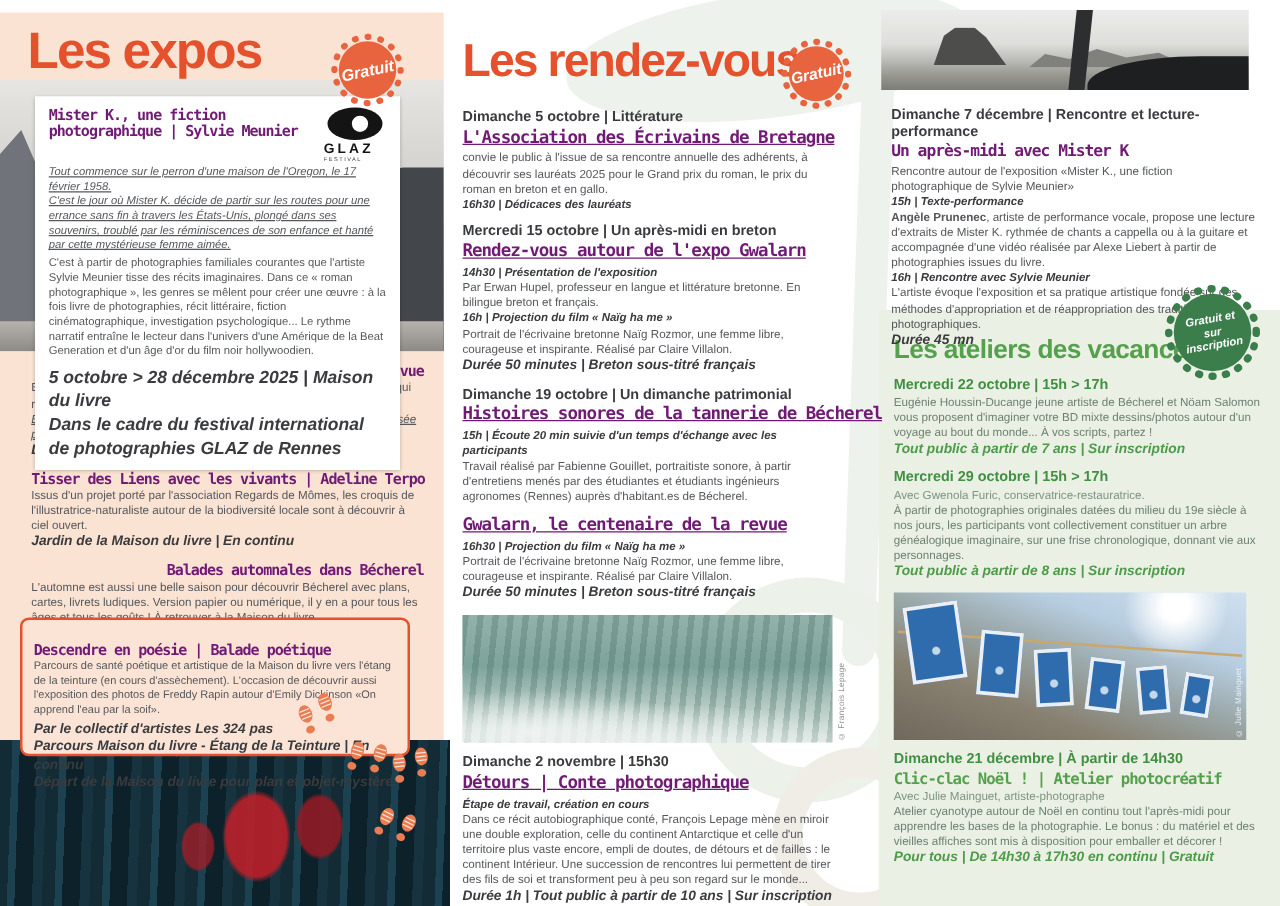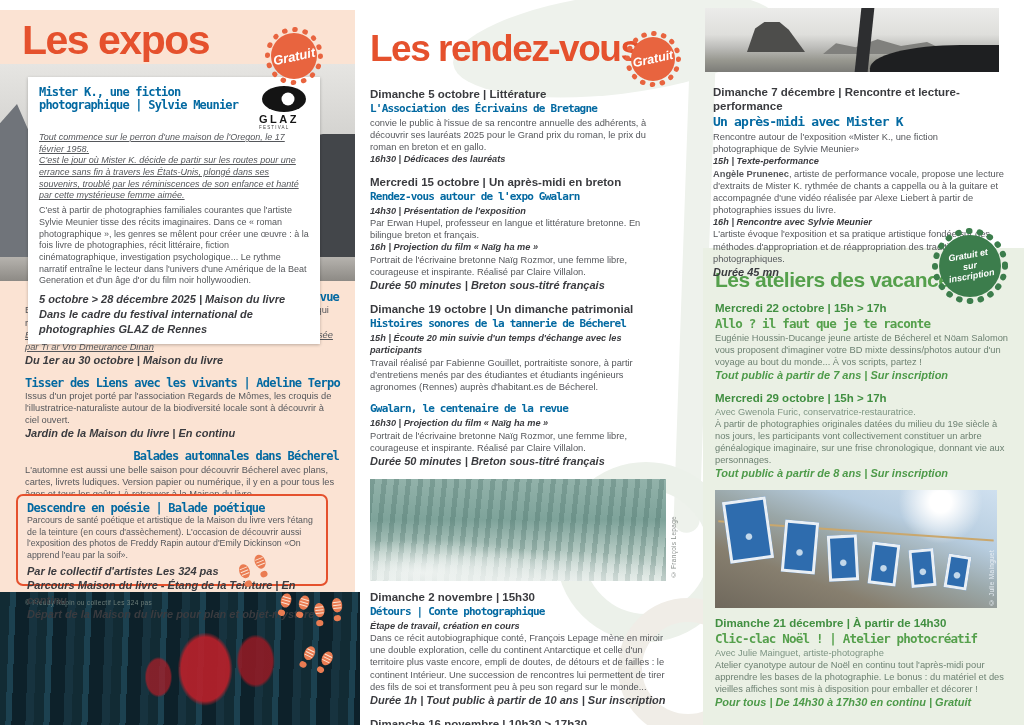--- a/index.html
+++ b/index.html
@@ -6,21 +6,21 @@
   #page{position:relative;width:1024px;height:725px;background:#ffffff;overflow:hidden;
         font-family:"Liberation Sans",sans-serif;}
   
   .wm{position:absolute;z-index:0;}
   .wm1{left:452px;top:-6px;width:330px;height:100px;background:#eef2ec;border-radius:50%;transform:rotate(-7deg);}
   .wm2{left:682px;top:28px;width:26px;height:505px;background:#eef2ec;border-radius:14px;transform:rotate(2deg);}
   .wm3{left:556px;top:462px;width:180px;height:180px;border:28px solid #ecf1ea;border-radius:50%;box-sizing:border-box;}
   .wm4{left:618px;top:598px;width:140px;height:140px;border:24px solid #f0ede7;border-radius:50%;box-sizing:border-box;}
   
   .h1{font-weight:bold;color:#e5512d;letter-spacing:-1.5px;line-height:1;text-align:center;}
-  .sec-title{font-family:"DejaVu Sans Mono",monospace;font-weight:bold;color:#0369a1;
+  .sec-title{font-family:"DejaVu Sans Mono",monospace;font-weight:bold;color:#701a75;
              letter-spacing:-0.8px;line-height:1.12;white-space:nowrap;}
   .date{font-weight:bold;font-size:11.5px;color:#3a3b3f;line-height:1.2;}
   .body{font-size:9.3px;line-height:1.3;color:#55575b;}
   .slot{font-size:9.2px;font-weight:bold;font-style:italic;color:#3a3b3f;line-height:1.35;}
   .note{font-size:9.3px;font-style:italic;color:#55575b;line-height:1.3;text-decoration:underline;}
   .meta{font-size:11px;font-weight:bold;font-style:italic;color:#3a3b3f;line-height:1.35;}
   p{margin:0;}
   
   .g-date{color:#418f41;}
   .g-title{color:#55a04c;}
@@ -46,41 +46,41 @@
      padding:9px 11px 8px 11px;box-sizing:border-box;box-shadow:0 1px 3px rgba(0,0,0,.25);}
   .cardhead{display:flex;gap:6px;}
   .cardhead .sec-title{font-size:12px;flex:1;white-space:normal;}
   .glaz{width:50px;flex:none;}
   .glaz-eye{width:44px;height:26px;background:#141414;border-radius:50%;position:relative;margin:0 auto;}
   .glaz-eye::after{content:"";position:absolute;width:13px;height:13px;background:#fff;border-radius:50%;
      left:58%;top:50%;transform:translate(-50%,-50%);}
   .glaz-name{font-weight:bold;font-size:11px;letter-spacing:2.5px;color:#141414;margin-top:1px;}
   .glaz-sub{font-size:4.5px;letter-spacing:1.2px;color:#444;}
   #card-misterk .body,#card-misterk .note{font-size:9px;}
-  #card-misterk .meta{font-size:11px;}
+  #card-misterk .meta{font-size:14px;}
   #peach-left{position:absolute;left:0;top:281px;width:355px;height:311px;background:#fbe3d3;
      padding:10px 16px 0 25px;box-sizing:border-box;}
   #peach-left .sec-title{font-size:12px;text-align:right;}
   .xsec{margin-bottom:9px;}
-  #poetry-box{position:absolute;left:16px;top:494px;width:312px;height:92px;z-index:4;
-     border:2px solid #e5512d;border-radius:7px;background:#fbe4d6;padding:6px 9px;box-sizing:border-box;}
+  #poetry-box{position:absolute;left:16px;top:494px;width:312px;height:111px;z-index:4;
+     border:2px solid #e5512d;border-radius:7px;background:#fbe4d6;padding:18px 9px;box-sizing:border-box;}
   #poetry-box .sec-title{font-size:12px;}
   #poetry-box .body{font-size:8.8px;}
   #poetry-box .meta{font-size:11px;line-height:1.3;}
   #photo-forest{position:absolute;left:0;top:592px;width:360px;height:133px;overflow:hidden;background:
      radial-gradient(60px 80px at 57% 58%, rgba(186,32,42,.9) 0 40%, rgba(0,0,0,0) 46%),
      radial-gradient(42px 58px at 71% 52%, rgba(150,26,36,.85) 0 40%, rgba(0,0,0,0) 46%),
      radial-gradient(30px 44px at 44% 64%, rgba(168,30,40,.75) 0 40%, rgba(0,0,0,0) 46%),
      repeating-linear-gradient(92deg,#122b34 0 10px,#1c4150 10px 16px,#0d212a 16px 30px,#17333f 30px 38px);}
   .pcred{position:absolute;left:25px;top:7px;font-size:6.5px;color:#6e7f7a;letter-spacing:.3px;}
   .fpair{position:absolute;z-index:5;}
   
   #title-rdv{position:absolute;left:370px;top:30px;font-size:37px;}
   #mid-flow{position:absolute;left:370px;top:88px;width:296px;}
-  #mid-flow .sec-title{font-size:11px;margin:1px 0 2px 0;}
+  #mid-flow .sec-title{font-size:14px;margin:1px 0 2px 0;text-decoration:underline;}
   .event{margin-bottom:10px;}
   #photo-mist{position:relative;width:296px;height:102px;margin:4px 0 10px 0;background:
      radial-gradient(120% 70% at 50% 108%, #eef2f0 0%, rgba(238,242,240,0) 55%),
      radial-gradient(80% 55% at 18% 92%, rgba(240,244,242,.95) 0%, rgba(240,244,242,0) 60%),
      repeating-linear-gradient(96deg, rgba(62,100,92,.28) 0 5px, rgba(0,0,0,0) 5px 12px),
      linear-gradient(180deg,#92b2aa 0%,#7ea39a 40%,#bacec7 75%,#e0e9e5 100%);}
   .vcred{position:absolute;right:-11px;bottom:2px;writing-mode:vertical-rl;transform:rotate(180deg);
      font-size:6.5px;color:#8a8f8c;letter-spacing:.3px;}
   
   #photo-desert{position:absolute;left:705px;top:8px;width:294px;height:64px;overflow:hidden;background:
@@ -310,21 +310,20 @@
     <p class="slot">16h | Rencontre avec Sylvie Meunier</p>
     <p class="body">L'artiste évoque l'exposition et sa pratique artistique fondée sur des méthodes d'appropriation et de réappropriation des traditions photographiques.</p>
     <p class="meta">Durée 45 mn</p>
   </div>
 
   <div id="panel-ateliers">
     <h2 id="title-ateliers">Les ateliers des vacances</h2>
 
     <div class="atelier">
       <div class="date g-date">Mercredi 22 octobre | 15h &gt; 17h</div>
-      <div class="sec-title g-title">Allo ? il faut que je te raconte</div>
       <p class="body g-body">Eugénie Houssin-Ducange jeune artiste de Bécherel et Nöam Salomon vous proposent d'imaginer votre BD mixte dessins/photos autour d'un voyage au bout du monde... À vos scripts, partez !</p>
       <p class="meta g-meta">Tout public à partir de 7 ans | Sur inscription</p>
     </div>
 
     <div class="atelier">
       <div class="date g-date">Mercredi 29 octobre | 15h &gt; 17h</div>
       <p class="g-sub">Avec Gwenola Furic, conservatrice-restauratrice.</p>
       <p class="body g-body">À partir de photographies originales datées du milieu du 19e siècle à nos jours, les participants vont collectivement constituer un arbre généalogique imaginaire, sur une frise chronologique, donnant vie aux personnages.</p>
       <p class="meta g-meta">Tout public à partir de 8 ans | Sur inscription</p>
     </div>

